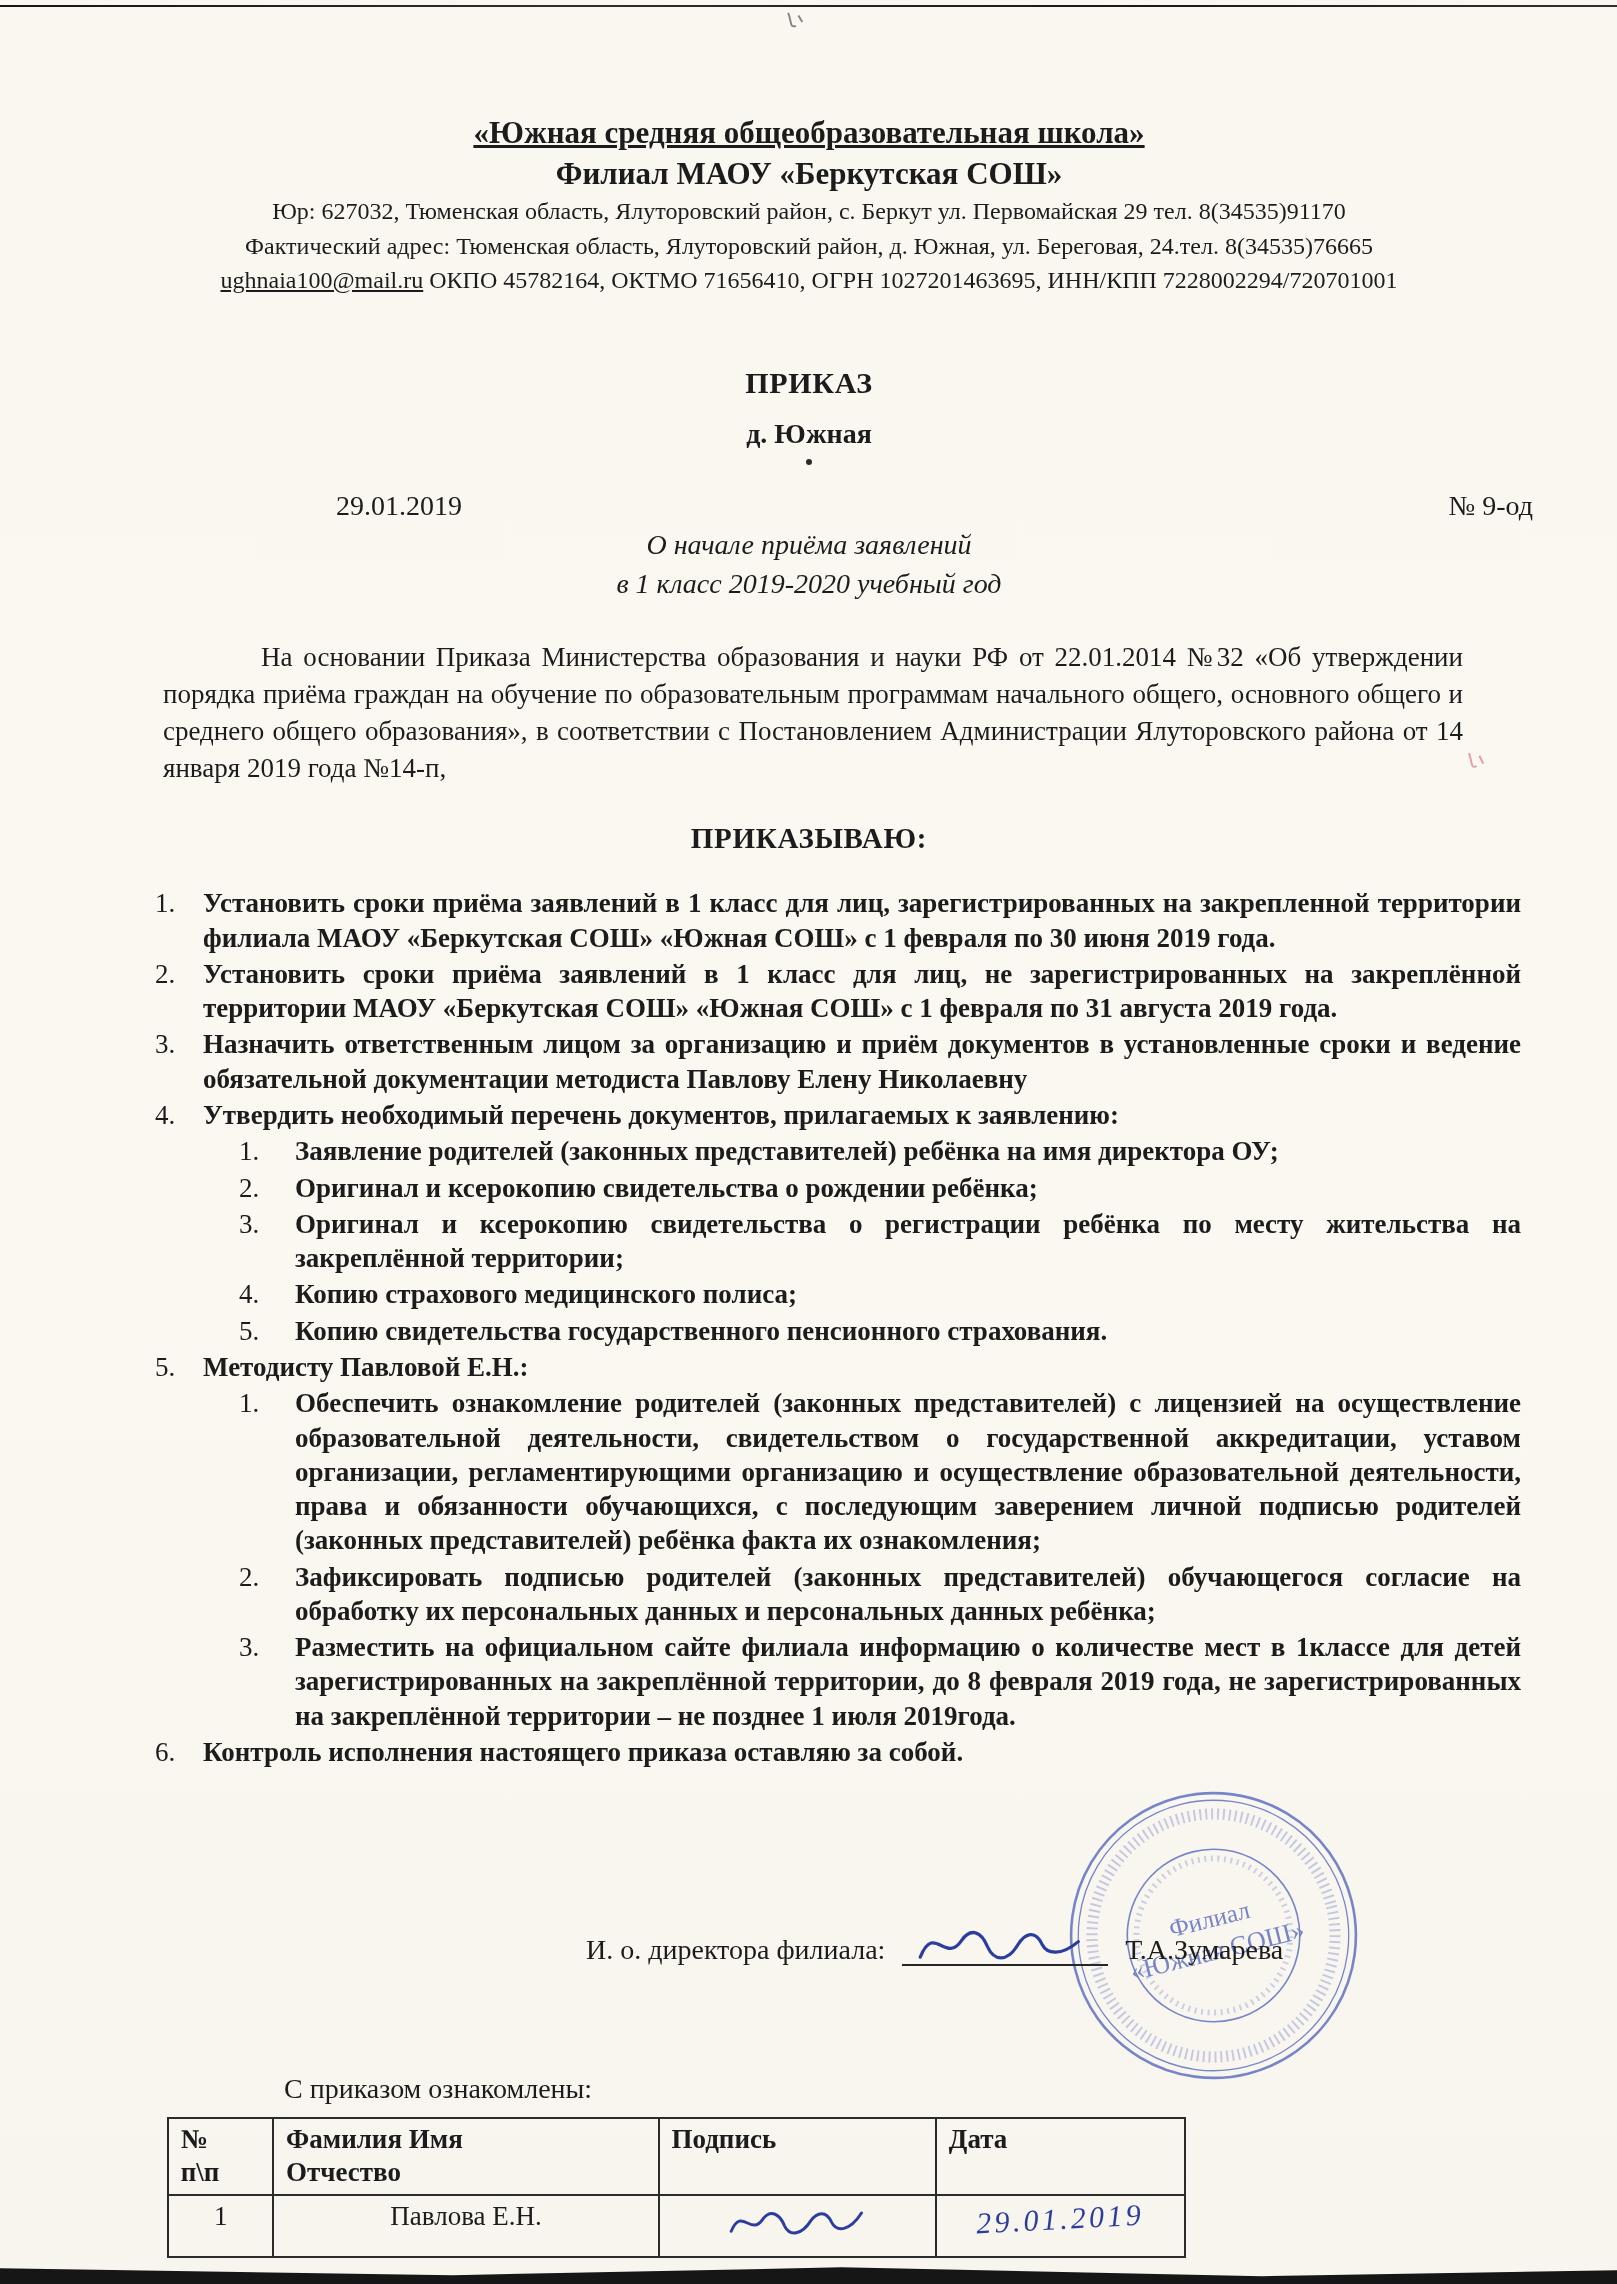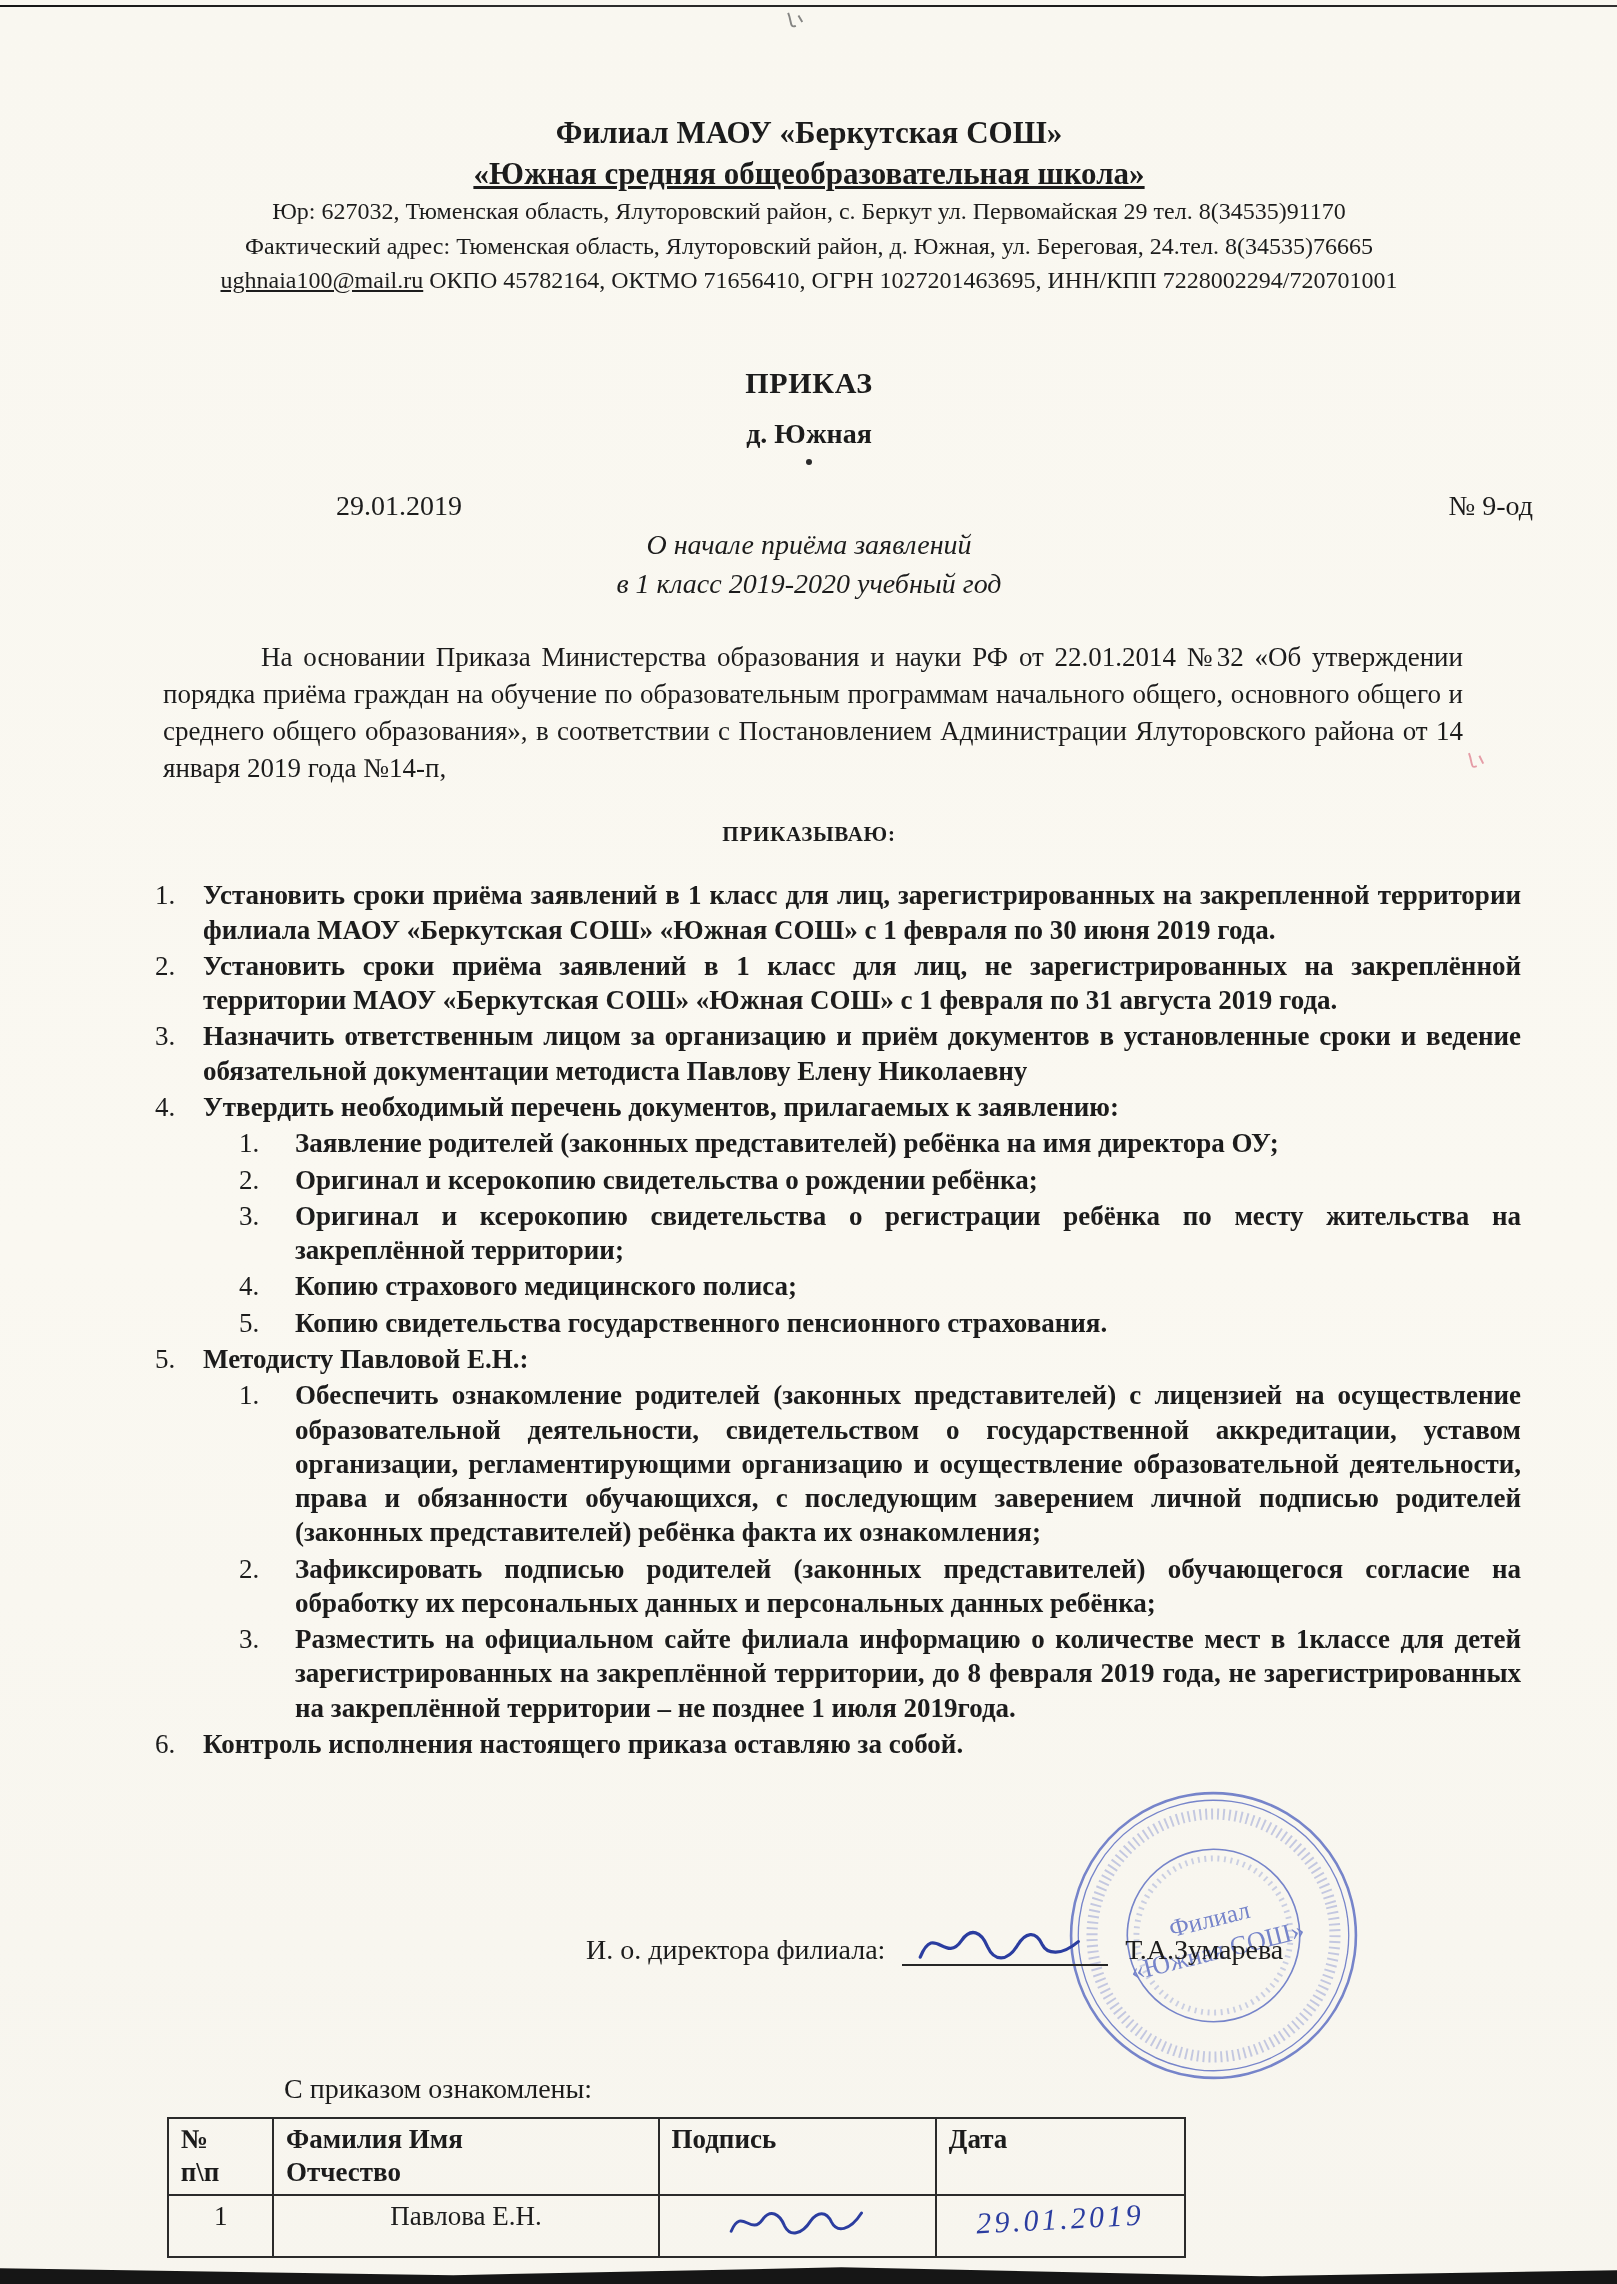--- a/index.html
+++ b/index.html
@@ -29,21 +29,21 @@
   .org-addr .email{text-decoration:underline;}
   
   .doc-type{margin-top:69px;text-align:center;font-weight:bold;font-size:30px;letter-spacing:0.7px;}
   .doc-place{margin-top:18px;text-align:center;font-weight:bold;font-size:28px;}
   .place-dot{width:6.5px;height:6.5px;border-radius:50%;background:#2a2a2a;margin:9px auto 0;}
   .date-row{display:flex;justify-content:space-between;align-items:baseline;
     margin:25px 85px 0 336px;font-size:28px;}
   .subject{margin-top:4px;text-align:center;font-style:italic;font-size:28px;line-height:1.38;}
   .preamble{margin:36px 155px 0 163px;font-size:27px;line-height:1.36;
     text-align:justify;text-indent:98px;}
-  .order-word{margin-top:36px;text-align:center;font-weight:bold;font-size:21px;letter-spacing:0.7px;}
+  .order-word{margin-top:36px;text-align:center;font-weight:bold;font-size:29px;letter-spacing:0.7px;}
   
   .main-list{margin:31px 97px 0 155px;font-size:27px;line-height:1.27;}
   .item{display:flex;margin-bottom:2px;}
   .item .num{flex:0 0 48px;}
   .item .txt{flex:1;text-align:justify;font-weight:bold;}
   .sublist{margin-left:84px;}
   .sublist .item .num{flex:0 0 56px;}
   
   .sig-row{position:absolute;top:1930px;left:586px;display:flex;align-items:flex-end;
     font-size:28px;white-space:nowrap;}
@@ -73,22 +73,22 @@
 
 <div class="page">
 
   <div class="scan-top"></div>
 
   <svg class="smudge" style="left:783px;top:9px;" width="27" height="31" viewBox="0 0 42 48">
     <path d="M8 6 C 14 20, 10 30, 20 26 M24 10 l6 10" stroke="#555" stroke-width="3" fill="none"></path>
   </svg>
 
   <header class="org-header">
+    <div class="org-name u">«Южная средняя общеобразовательная школа»</div>
     <div class="org-name">Филиал МАОУ «Беркутская СОШ»</div>
-    <div class="org-name u">«Южная средняя общеобразовательная школа»</div>
     <div class="org-addr">Юр: 627032, Тюменская область, Ялуторовский район, с. Беркут ул. Первомайская 29 тел. 8(34535)91170</div>
     <div class="org-addr">Фактический адрес: Тюменская область, Ялуторовский район, д. Южная, ул. Береговая, 24.тел. 8(34535)76665</div>
     <div class="org-addr"><span class="email">ughnaia100@mail.ru</span><span> ОКПО 45782164, ОКТМО 71656410, ОГРН 1027201463695, ИНН/КПП 7228002294/720701001</span></div>
   </header>
 
   <div class="doc-type">ПРИКАЗ</div>
   <div class="doc-place">д. Южная</div>
   <div class="place-dot"></div>
 
   <div class="date-row">

